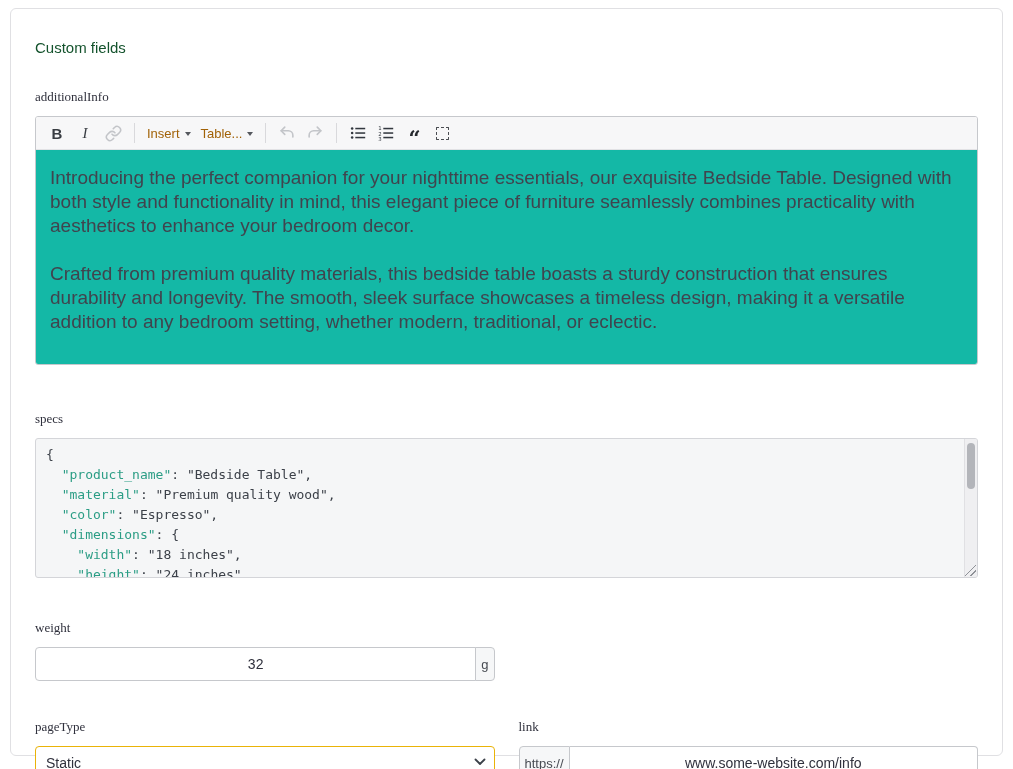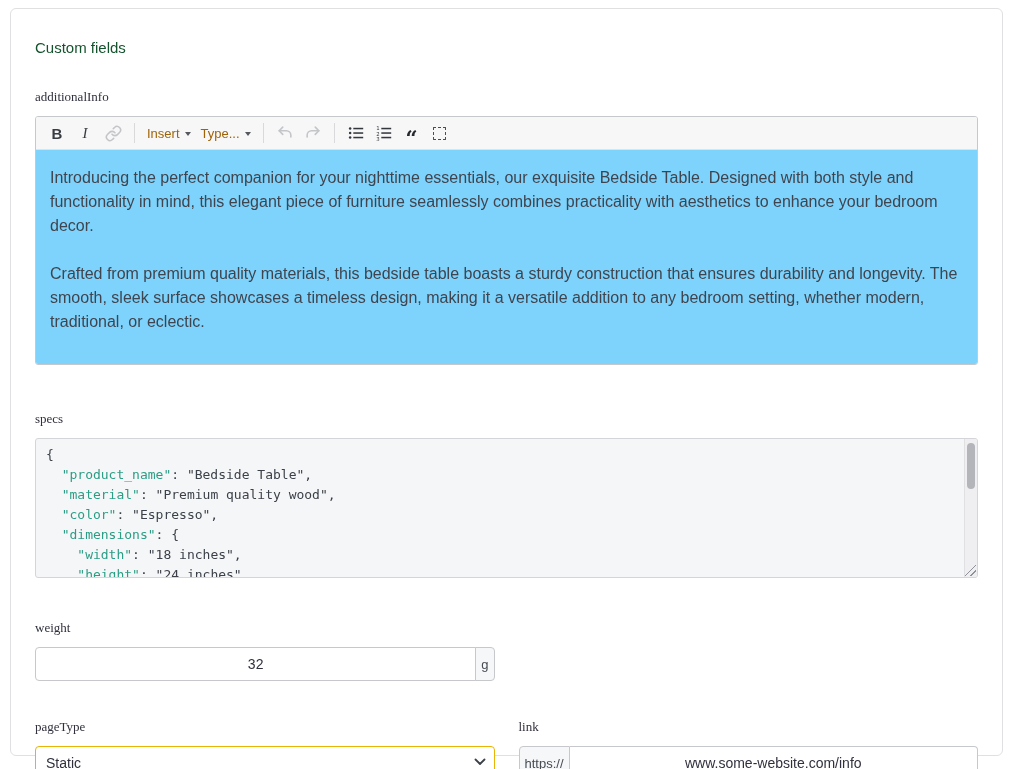--- a/index.html
+++ b/index.html
@@ -21,22 +21,22 @@
   .tb-italic { font-style:italic; font-family:"Liberation Serif", serif; font-size:15px; }
   .tb-dd { font-size:13px; color:#a16207; gap:5px; display:flex; align-items:center; }
   .tb-caret { width:0; height:0; border-left:3.5px solid transparent;
     border-right:3.5px solid transparent; border-top:4px solid #55585e; margin-top:1px; }
   .tb-sep { width:1px; height:20px; background:#d9d9dc; margin:0 6px; }
   .ic { display:block; }
   .ic-disabled { stroke:#c3c5c9; }
   .quote-glyph { font-family:"DejaVu Serif", serif; font-weight:bold; font-size:21px;
     line-height:10px; color:#26292e; padding-top:9px; }
   .dashed-box { width:13px; height:13px; border:1.6px dashed #4a4d52; border-radius:1px; }
-  .rte-content { min-height:167px; padding:16px 14px 6px 14px; font-size:16px;
-    line-height:24px; color:#40444e; background:#7dd3fc; }
+  .rte-content { min-height:167px; padding:16px 14px 6px 14px; font-size:19px;
+    line-height:24px; color:#40444e; background:#14b8a6; }
   .rte-content p { margin:0 0 24px 0; }
 
   
   .code-wrap { position:relative; height:140px; background:#f5f6f7;
     border:1px solid #d4d5d9; border-radius:3px; overflow:hidden; }
   .code-pre { font-family:"DejaVu Sans Mono", monospace; font-size:13px; line-height:20px;
     color:#3c4149; padding:6px 10px; white-space:pre; }
   .jkey { color:#2b9d85; }
   .code-scrollbar { position:absolute; top:0; right:0; width:13px; height:100%;
     background:#efeff1; border-left:1px solid #e0e0e3; }
@@ -87,21 +87,21 @@
             <path d="M10 13a5 5 0 0 0 7.54.54l3-3a5 5 0 0 0-7.07-7.07l-1.72 1.71"></path>
             <path d="M14 11a5 5 0 0 0-7.54-.54l-3 3a5 5 0 0 0 7.07 7.07l1.71-1.71"></path>
           </svg>
         </div>
         <div class="tb-sep"></div>
         <div class="tb-btn tb-dd">
           <span>Insert</span>
           <span class="tb-caret"></span>
         </div>
         <div class="tb-btn tb-dd">
-          <span>Type...</span>
+          <span>Table...</span>
           <span class="tb-caret"></span>
         </div>
         <div class="tb-sep"></div>
         <div class="tb-btn">
           <svg class="ic ic-disabled" width="18" height="18" viewBox="0 0 20 20" fill="none" stroke="#c3c5c9" stroke-width="1.8" stroke-linecap="round" stroke-linejoin="round">
             <path d="M7.5 3.5 3.5 7.5l4 4"></path>
               <path d="M3.5 7.5h8a5 5 0 0 1 5 5v2"></path>
           </svg>
         </div>
         <div class="tb-btn">

